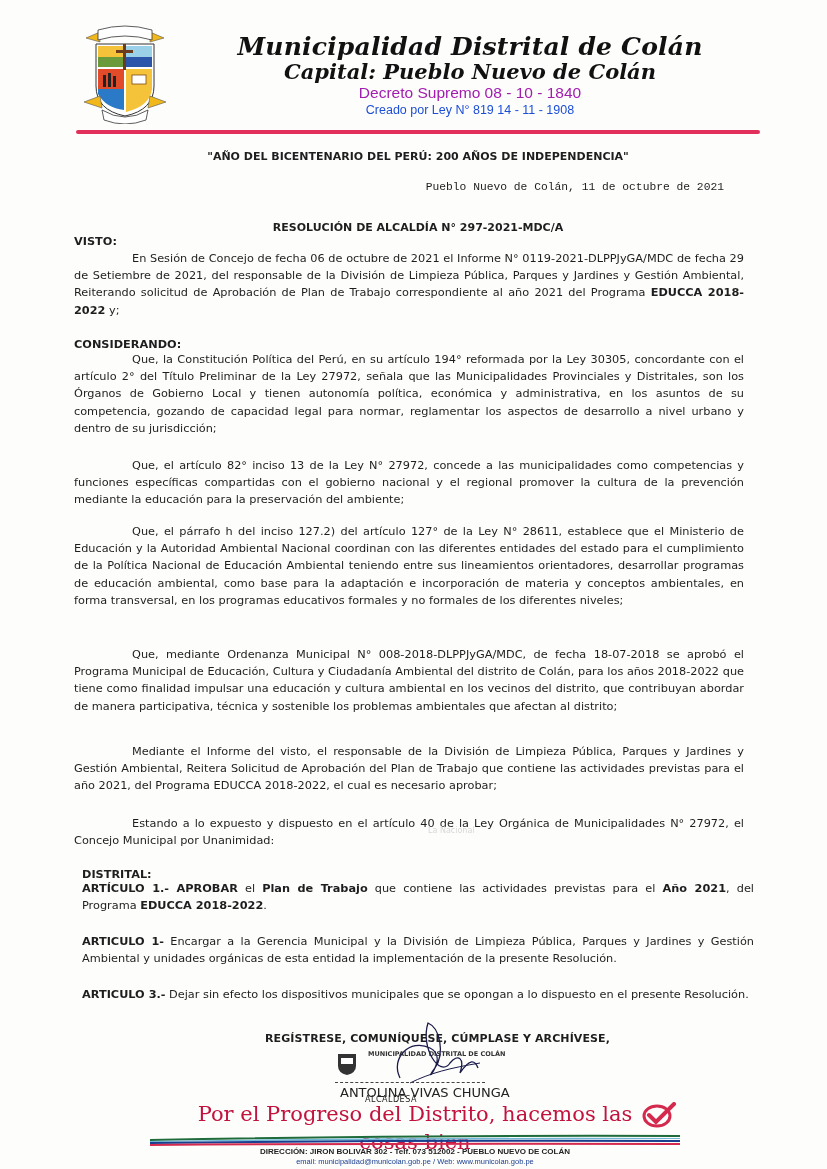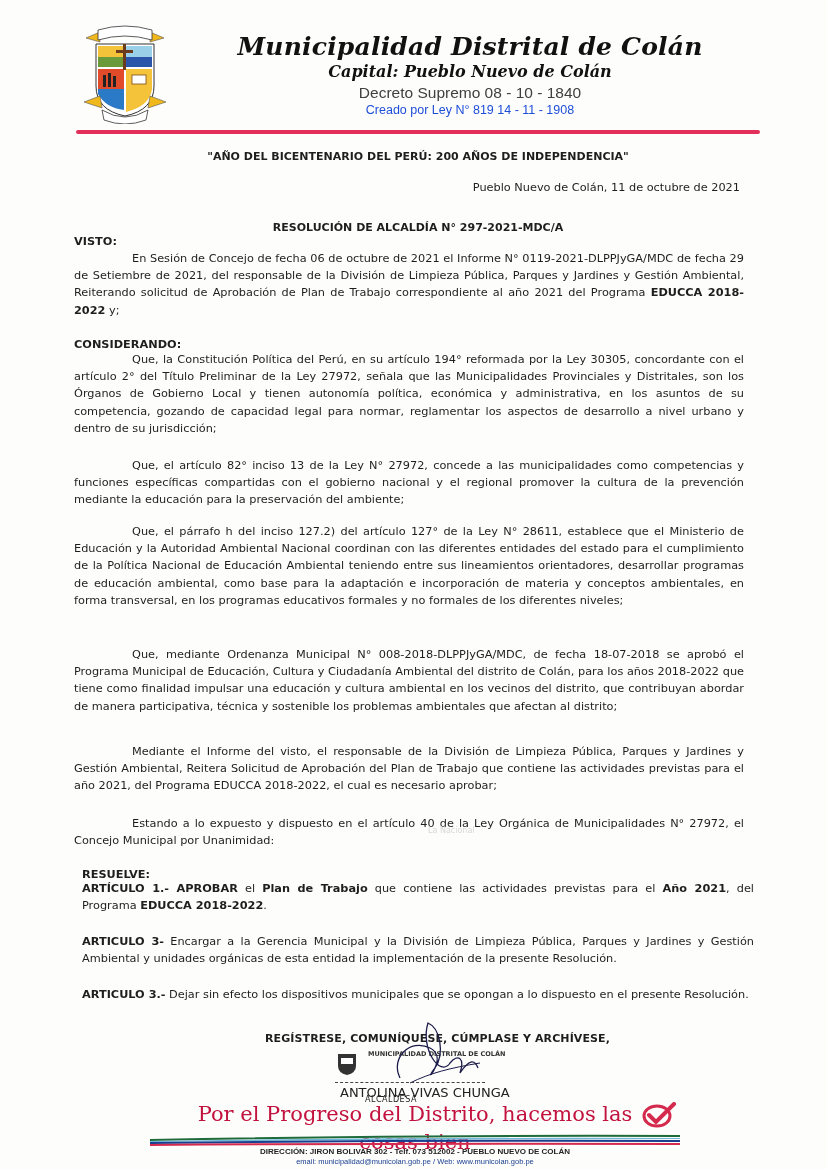--- a/index.html
+++ b/index.html
@@ -5,30 +5,30 @@
     * { margin: 0; padding: 0; box-sizing: border-box; }
     html, body { width: 827px; height: 1169px; background: #ffffff; overflow: hidden; }
     body { position: relative; font-family: "DejaVu Sans", sans-serif; color: #1a1a1a; }
 
     .page { position: absolute; left: 0; top: 0; width: 827px; height: 1169px; background: #fdfdfc; }
 
     
     .crest { position: absolute; left: 80px; top: 24px; width: 90px; height: 100px; }
     .hdr { position: absolute; left: 200px; top: 32px; width: 540px; text-align: center; }
     .hdr-title { font-family: "DejaVu Serif", serif; font-style: italic; font-weight: bold; font-size: 25px; color: #111; letter-spacing: 0.2px; line-height: 30px; }
-    .hdr-sub { font-family: "DejaVu Serif", serif; font-style: italic; font-weight: bold; font-size: 16px; color: #111; line-height: 20px; }
-    .hdr-decreto { font-family: "Liberation Sans", sans-serif; font-size: 15.5px; color: #404040; line-height: 19px; margin-top: 1px; }
+    .hdr-sub { font-family: "DejaVu Serif", serif; font-style: italic; font-weight: bold; font-size: 21px; color: #111; line-height: 20px; }
+    .hdr-decreto { font-family: "Liberation Sans", sans-serif; font-size: 15.5px; color: #a21caf; line-height: 19px; margin-top: 1px; }
     .hdr-creado { font-family: "Liberation Sans", sans-serif; font-size: 12.5px; color: #1d4ed8; line-height: 16px; }
     .hdr-rule { position: absolute; left: 76px; top: 130px; width: 684px; height: 4px; background: #e3305a; border-radius: 2px; }
 
     
     .text { font-family: "DejaVu Sans", sans-serif; font-size: 11.3px; line-height: 17.2px; color: #1e1e1e; }
     .abs { position: absolute; }
     .year-motto { left: 76px; top: 148px; width: 684px; text-align: center; font-weight: bold; font-size: 11px; }
-    .place-date { left: 400px; top: 179px; width: 340px; text-align: right; }
+    .place-date { left: 384px; top: 179px; width: 340px; text-align: right; font-family: Liberation Mono, monospace; }
     .res-title { left: 76px; top: 219px; width: 684px; text-align: center; font-weight: bold; font-size: 11px; }
     .section-h { font-weight: bold; font-size: 11.3px; }
     .visto-h { left: 74px; top: 233px; }
     .para { position: absolute; left: 74px; width: 670px; text-align: justify; }
     .para .ind { display: inline-block; width: 58px; }
     .b { font-weight: bold; }
 
     .p-visto { top: 250px; }
     .consid-h { left: 74px; top: 336px; }
     .p-c1 { top: 351px; }
@@ -109,23 +109,23 @@
   <div class="text abs section-h consid-h">CONSIDERANDO:</div>
   <div class="text para p-c1"><span class="ind"></span><span>Que, la Constitución Política del Perú, en su artículo 194° reformada por la Ley 30305, concordante con el artículo 2° del Título Preliminar de la Ley 27972, señala que las Municipalidades Provinciales y Distritales, son los Órganos de Gobierno Local y tienen autonomía política, económica y administrativa, en los asuntos de su competencia, gozando de capacidad legal para normar, reglamentar los aspectos de desarrollo a nivel urbano y dentro de su jurisdicción;</span></div>
   <div class="text para p-c2"><span class="ind"></span><span>Que, el artículo 82° inciso 13 de la Ley N° 27972, concede a las municipalidades como competencias y funciones específicas compartidas con el gobierno nacional y el regional promover la cultura de la prevención mediante la educación para la preservación del ambiente;</span></div>
   <div class="text para p-c3"><span class="ind"></span><span>Que, el párrafo h del inciso 127.2)  del artículo 127° de la Ley N° 28611, establece que el Ministerio de Educación y la Autoridad Ambiental Nacional coordinan con las diferentes entidades del estado para el cumplimiento de la Política Nacional de Educación Ambiental teniendo entre sus lineamientos orientadores, desarrollar programas de educación ambiental, como base para la adaptación e incorporación de materia y conceptos ambientales, en forma transversal, en los programas educativos formales y no formales de los diferentes niveles;</span></div>
   <div class="text para p-c4"><span class="ind"></span><span>Que, mediante Ordenanza Municipal N° 008-2018-DLPPJyGA/MDC, de fecha 18-07-2018 se aprobó el Programa Municipal de Educación, Cultura y Ciudadanía Ambiental del distrito de Colán, para los años 2018-2022 que tiene como finalidad impulsar una educación y cultura ambiental en los vecinos del distrito, que contribuyan abordar de manera participativa, técnica  y sostenible  los problemas ambientales que afectan  al distrito;</span></div>
   <div class="text para p-c5"><span class="ind"></span><span>Mediante el Informe del visto, el responsable de la División de Limpieza Pública, Parques y Jardines y Gestión Ambiental, Reitera Solicitud de Aprobación del Plan de Trabajo que contiene las actividades previstas para el  año 2021,  del Programa EDUCCA 2018-2022, el cual es necesario aprobar;</span></div>
   <div class="text para p-c6"><span class="ind"></span><span>Estando a lo expuesto y dispuesto en el artículo 40 de la Ley Orgánica de Municipalidades N° 27972, el Concejo Municipal por  Unanimidad:</span></div>
 
   <div class="watermark">La Nacional</div>
 
-  <div class="text abs section-h resuelve-h">RESUELVE:</div>
+  <div class="text abs section-h resuelve-h">DISTRITAL:</div>
   <div class="text art art1"><span class="b">ARTÍCULO 1.- APROBAR</span><span> el </span><span class="b">Plan de Trabajo</span><span> que contiene las actividades previstas para el </span><span class="b">Año 2021</span><span>, del Programa </span><span class="b">EDUCCA 2018-2022</span><span>.</span></div>
-  <div class="text art art2"><span class="b">ARTICULO 3-</span><span> Encargar a la Gerencia Municipal y la División de Limpieza Pública, Parques y Jardines y Gestión Ambiental y unidades orgánicas de esta entidad la implementación de la presente Resolución.</span></div>
+  <div class="text art art2"><span class="b">ARTICULO 1-</span><span> Encargar a la Gerencia Municipal y la División de Limpieza Pública, Parques y Jardines y Gestión Ambiental y unidades orgánicas de esta entidad la implementación de la presente Resolución.</span></div>
   <div class="text art art3"><span class="b">ARTICULO 3.-</span><span> Dejar sin efecto los dispositivos municipales que se opongan a lo dispuesto en el presente Resolución.</span></div>
 
   <div class="text abs closing">REGÍSTRESE, COMUNÍQUESE, CÚMPLASE Y ARCHÍVESE,</div>
   <svg class="stamp-seal" viewBox="0 0 22 26">
     <path d="M2 4 L20 4 L20 16 Q20 23 11 25 Q2 23 2 16 Z" fill="#333"></path>
     <rect x="5" y="8" width="12" height="6" fill="#fff"></rect>
   </svg>
   <div class="stamp-org">MUNICIPALIDAD DISTRITAL DE COLÁN</div>
   <svg class="signature" viewBox="0 0 110 80">
     <path d="M20 60 C10 40 30 20 50 30 C70 40 40 70 55 50 C65 35 60 10 48 5 C40 30 60 60 70 45 C78 35 85 40 80 55 C90 40 95 42 98 50" fill="none" stroke="#1b1b4a" stroke-width="1.3"></path>

